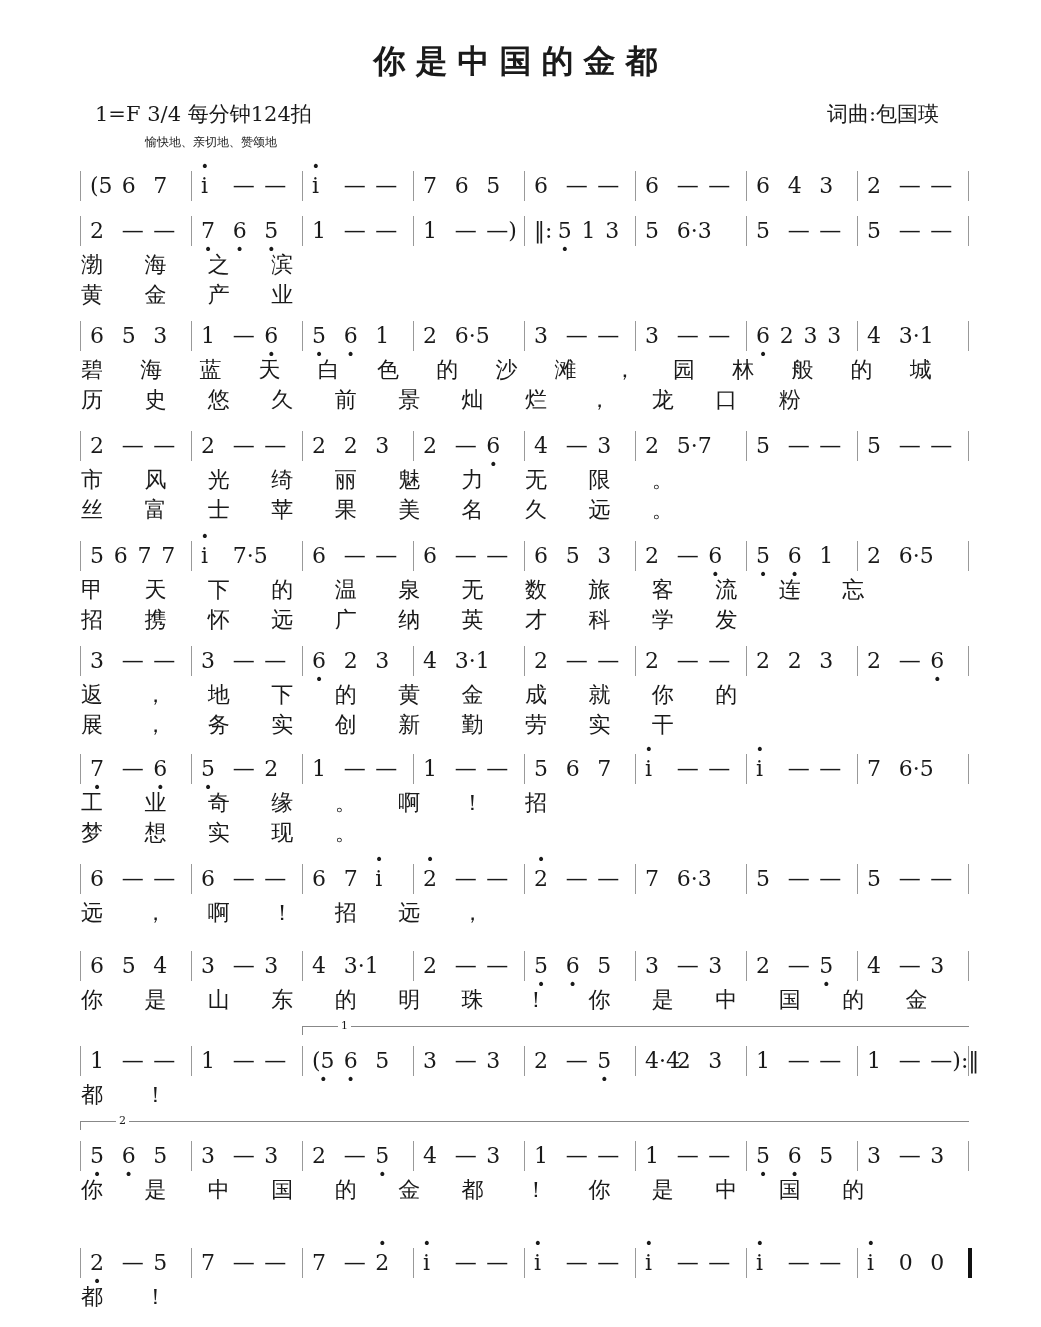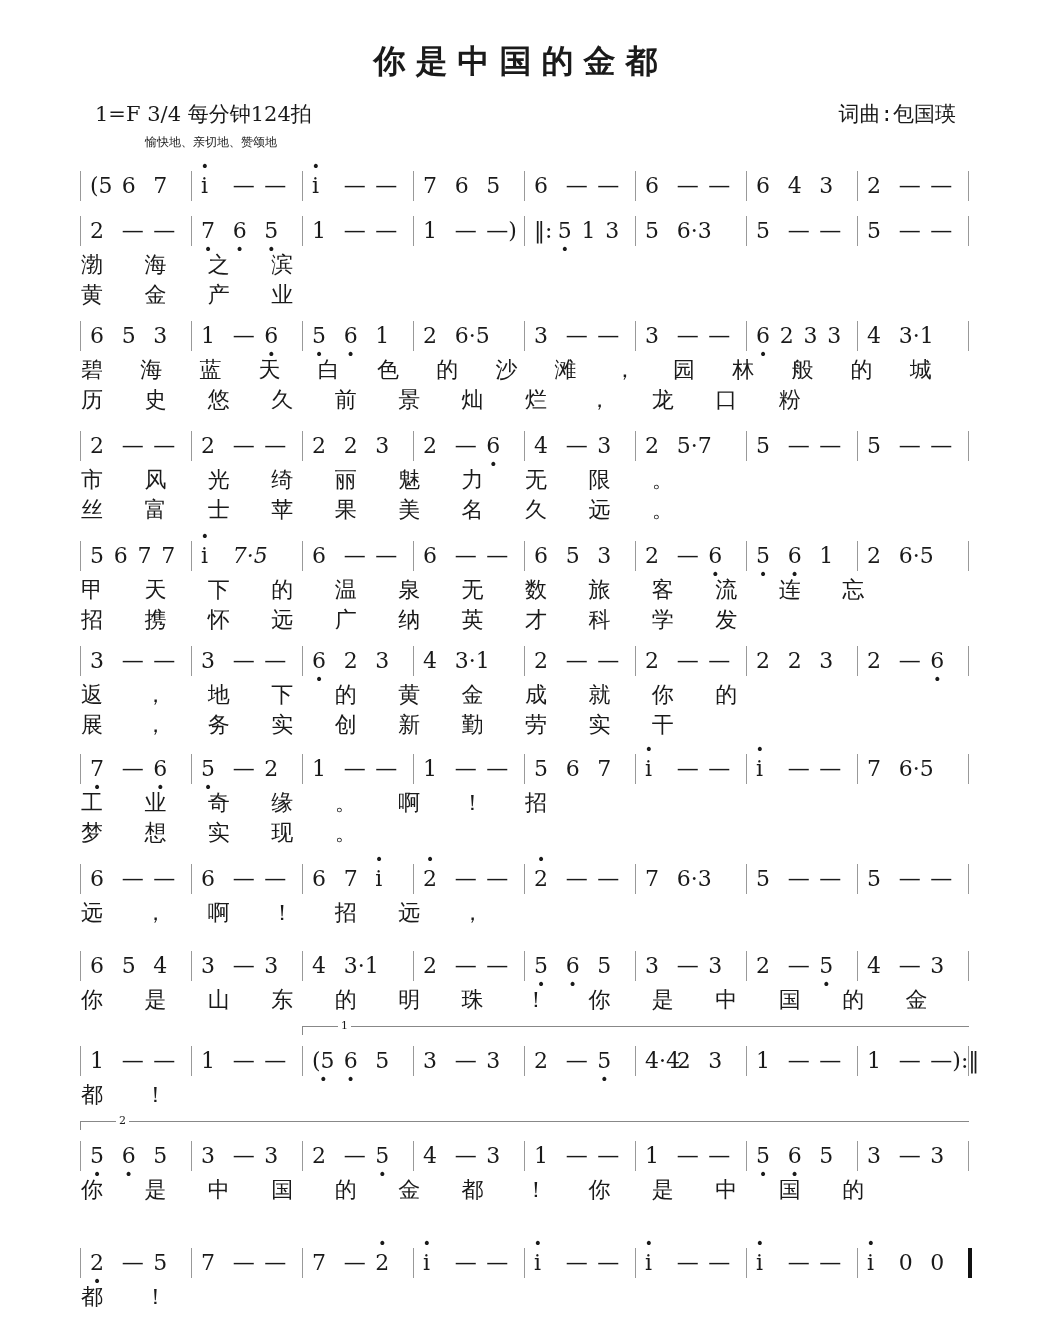--- a/index.html
+++ b/index.html
@@ -2,21 +2,21 @@
 <html><head>
 <meta charset="utf-8">
 <style>
   html, body { margin: 0; padding: 0; background: #ffffff; }
   body { width: 1041px; height: 1327px; position: relative; overflow: hidden;
          font-family: "DejaVu Serif", "Liberation Serif", serif; color: #1a1a1a; }
   .title { position: absolute; top: 40px; left: 0; width: 1041px; text-align: center;
            font-family: "DejaVu Sans", sans-serif; font-size: 32px; font-weight: bold; letter-spacing: 10px; }
   .key { position: absolute; top: 100px; left: 95px; font-size: 21px; }
   .expr { position: absolute; top: 134px; left: 145px; font-size: 12px; font-family: "DejaVu Sans", sans-serif; }
-  .author { position: absolute; top: 100px; right: 85px; font-size: 21px; font-family: Liberation Mono, monospace; }
+  .author { position: absolute; top: 100px; right: 102px; font-size: 21px; }
   .system { position: absolute; left: 80px; width: 888px; }
   .staff { position: relative; height: 40px; }
   .bar { position: absolute; top: 6px; width: 1px; height: 30px; background: #999; }
   .bar.thick { width: 4px; background: #111; }
   .note { position: absolute; top: 8px; font-size: 22px; width: 18px; text-align: center; }
   .note.hi::before { content: "·"; position: absolute; top: -20px; left: 0; width: 100%; text-align: center; font-size: 22px; font-weight: bold; }
   .note.lo::before { content: "·"; position: absolute; top: 18px; left: 0; width: 100%; text-align: center; font-size: 22px; font-weight: bold; }
   .lyric { position: relative; height: 30px; }
   .ly { position: absolute; font-size: 22px; font-family: "DejaVu Sans", sans-serif; width: 24px; text-align: center; }
   .volta { position: absolute; height: 8px; border-top: 1px solid #888; border-left: 1px solid #888; }
@@ -246,21 +246,21 @@
     </div>
     <div class="system" style="top: 535px;">
       <div class="staff">
         <div class="bar" style="left: 0px;"></div>
         <div class="note" style="left: 10px; width: auto;">5</div>
         <div class="note" style="left: 33.75px; width: auto;">6</div>
         <div class="note" style="left: 57.5px; width: auto;">7</div>
         <div class="note" style="left: 81.25px; width: auto;">7</div>
         <div class="bar" style="left: 111px;"></div>
         <div class="note hi" style="left: 121px; width: auto;">i</div>
-        <div class="note" style="left: 152.667px; width: auto; font-style: italic;">7·5</div>
+        <div class="note" style="left: 152.667px; width: auto;">7·5</div>
         <div class="bar" style="left: 222px;"></div>
         <div class="note" style="left: 232px; width: auto;">6</div>
         <div class="note" style="left: 263.667px; width: auto;">—</div>
         <div class="note" style="left: 295.333px; width: auto;">—</div>
         <div class="bar" style="left: 333px;"></div>
         <div class="note" style="left: 343px; width: auto;">6</div>
         <div class="note" style="left: 374.667px; width: auto;">—</div>
         <div class="note" style="left: 406.333px; width: auto;">—</div>
         <div class="bar" style="left: 444px;"></div>
         <div class="note" style="left: 454px; width: auto;">6</div>

